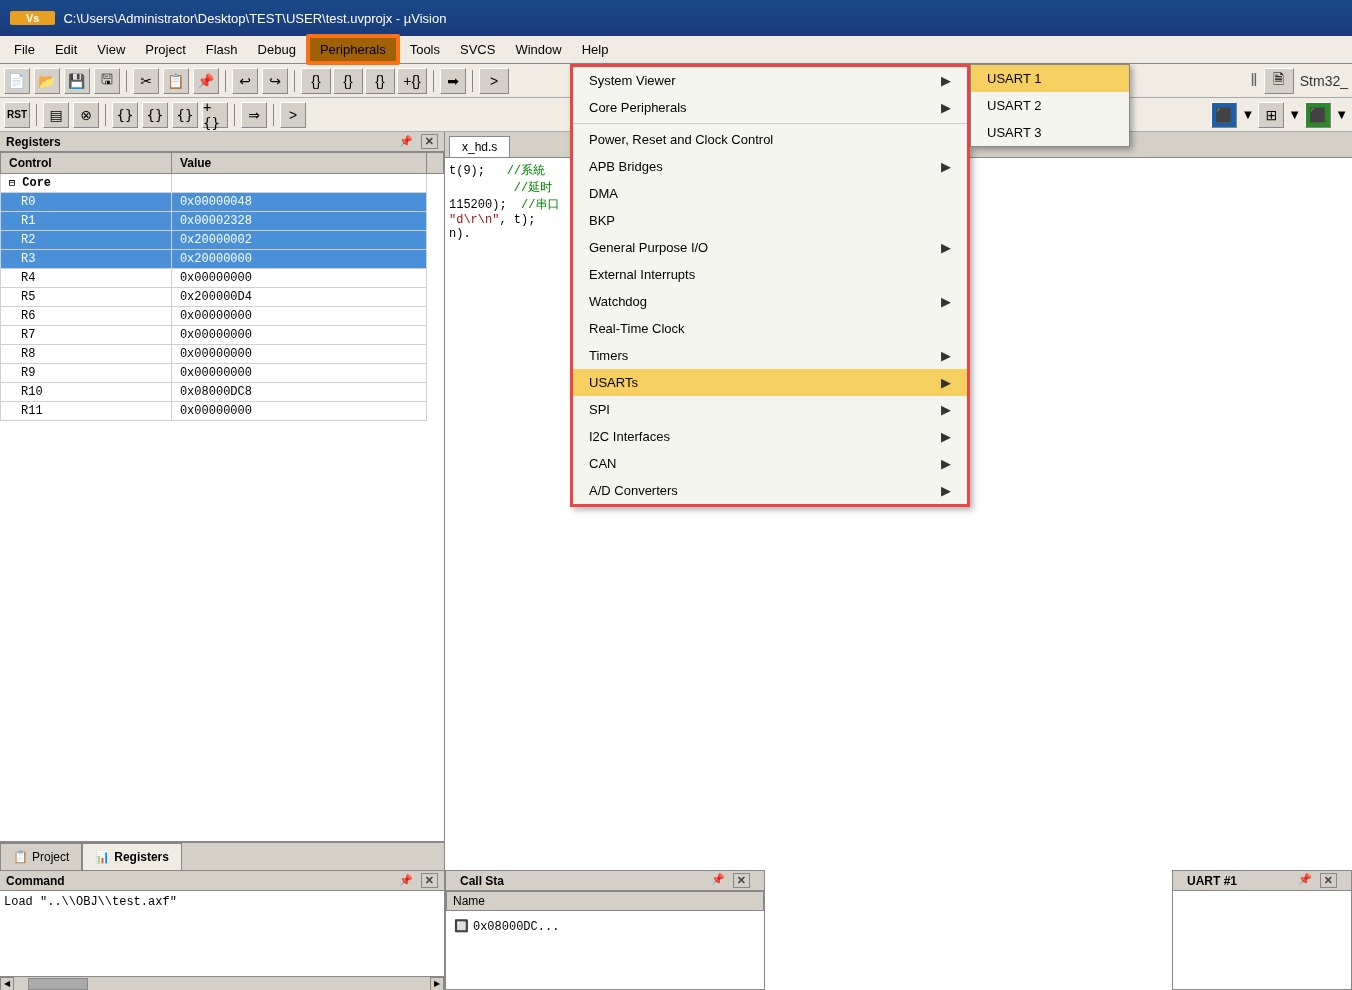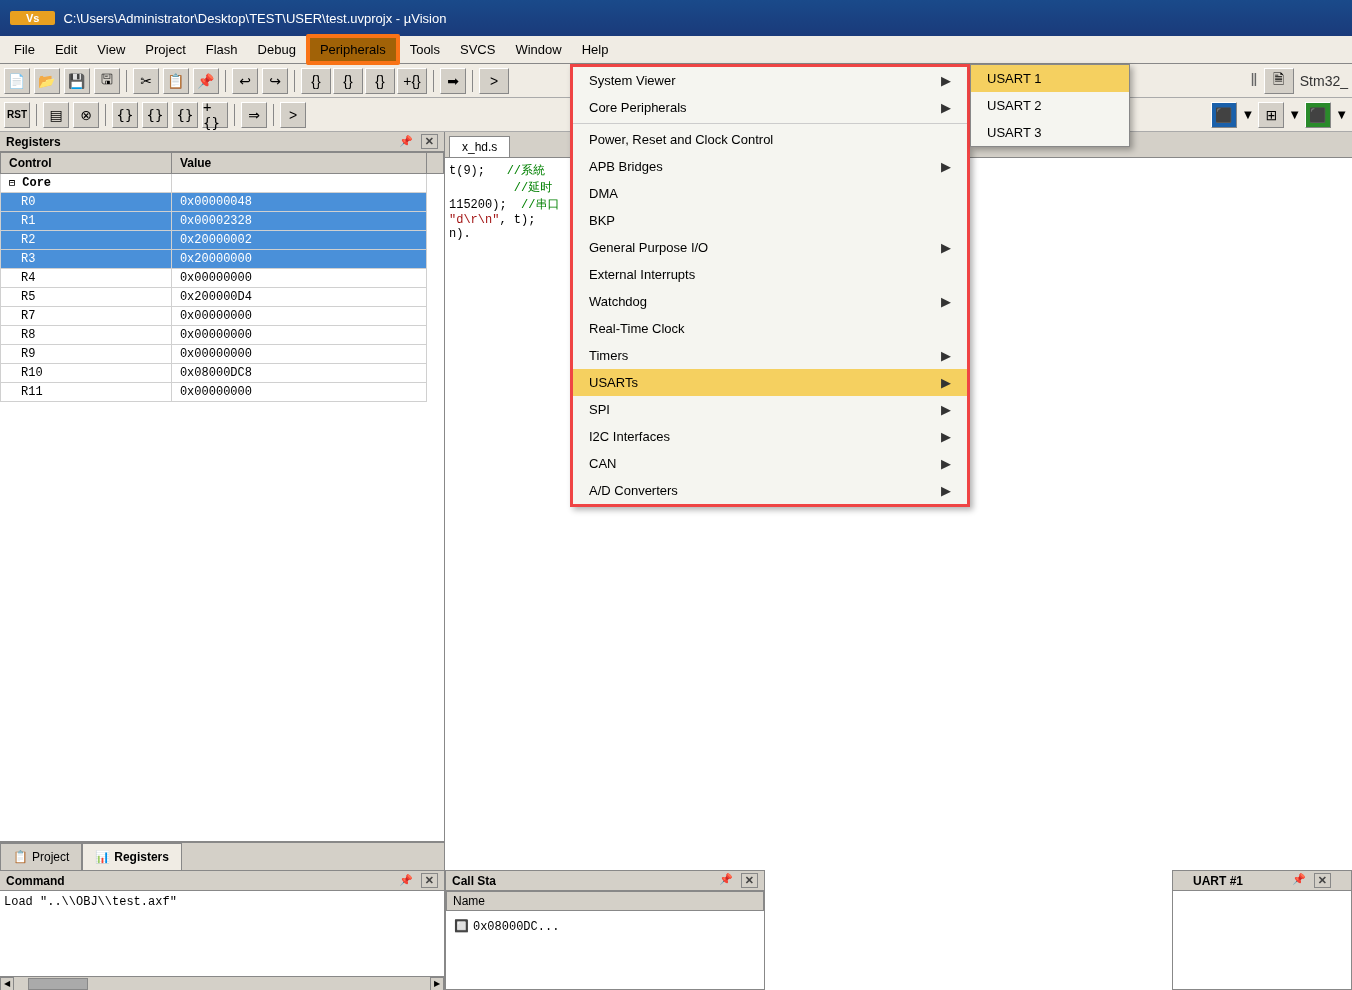--- a/index.html
+++ b/index.html
@@ -317,21 +317,21 @@
       width: 300px;
       height: 120px;
       background: #f0ece4;
       border: 1px solid #888;
       display: flex;
       flex-direction: column;
     }
     #callstack-header {
       background: #d4d0c8;
       border-bottom: 1px solid #888;
-      padding: 2px 6px;
+      padding: 2px 14px;
       display: flex;
       justify-content: space-between;
       align-items: center;
       font-size: 12px;
       font-weight: bold;
     }
     #callstack-body {
       flex: 1;
       background: white;
       font-family: 'Courier New', monospace;
@@ -354,21 +354,21 @@
       width: 180px;
       height: 120px;
       background: #f0ece4;
       border: 1px solid #888;
       display: flex;
       flex-direction: column;
     }
     #uart-header {
       background: #d4d0c8;
       border-bottom: 1px solid #888;
-      padding: 2px 20px;
+      padding: 2px 14px;
       display: flex;
       justify-content: space-between;
       align-items: center;
       font-size: 12px;
       font-weight: bold;
     }
     #uart-body {
       flex: 1;
       background: white;
     }
@@ -540,20 +540,24 @@
               </tr>
               <tr class="row-normal">
                 <td class="indent1">R4</td>
                 <td style="font-family: &quot;Courier New&quot;, monospace;">0x00000000</td>
               </tr>
               <tr class="row-normal">
                 <td class="indent1">R5</td>
                 <td style="font-family: &quot;Courier New&quot;, monospace;">0x200000D4</td>
               </tr>
               <tr class="row-normal">
+                <td class="indent1">R6</td>
+                <td style="font-family: &quot;Courier New&quot;, monospace;">0x00000000</td>
+              </tr>
+              <tr class="row-normal">
                 <td class="indent1">R7</td>
                 <td style="font-family: &quot;Courier New&quot;, monospace;">0x00000000</td>
               </tr>
               <tr class="row-normal">
                 <td class="indent1">R8</td>
                 <td style="font-family: &quot;Courier New&quot;, monospace;">0x00000000</td>
               </tr>
               <tr class="row-normal">
                 <td class="indent1">R9</td>
                 <td style="font-family: &quot;Courier New&quot;, monospace;">0x00000000</td>

